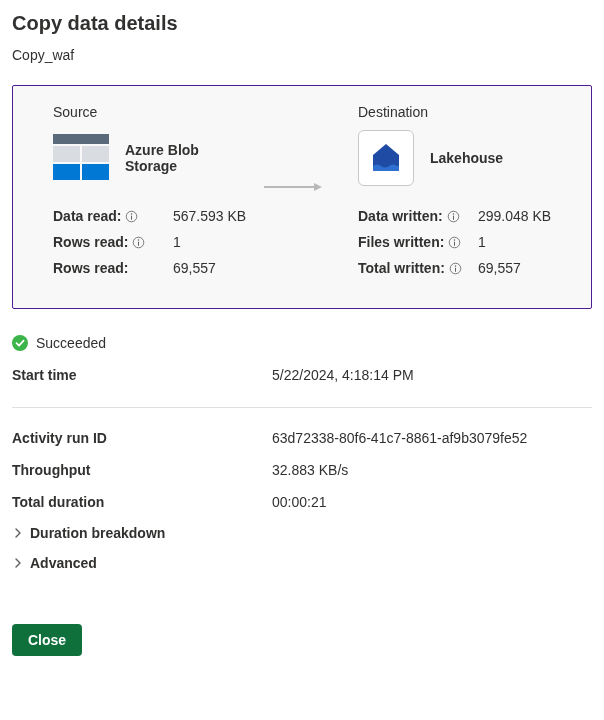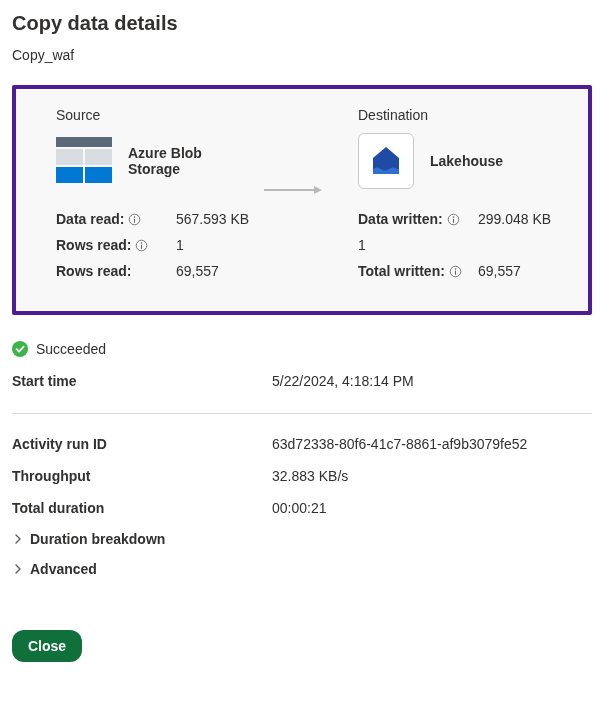--- a/index.html
+++ b/index.html
@@ -16,21 +16,21 @@
     font-weight: 600;
     margin-bottom: 12px;
   }
   .subtitle {
     font-size: 14px;
     color: #323130;
     margin-bottom: 22px;
   }
   .summary-box {
     background: #f8f8f8;
-    border: 4px solid #4c1d95;
+    border: 1px solid #4c1d95;
     border-radius: 2px;
     padding: 18px 32px 22px 40px;
     display: flex;
     gap: 40px;
   }
   .col {
     flex: 1;
   }
   .col-title {
     font-size: 14px;
@@ -131,21 +131,21 @@
     display: inline-flex;
     align-items: center;
     justify-content: center;
     color: #605e5c;
   }
   .close-button {
     margin-top: 40px;
     background: #0f703b;
     color: #ffffff;
     border: none;
-    border-radius: 12px;
+    border-radius: 4px;
     padding: 8px 16px;
     font-size: 14px;
     font-weight: 600;
     cursor: pointer;
   }
   .lakehouse-frame {
     width: 56px;
     height: 56px;
     border: 1px solid #c8c8c8;
     border-radius: 6px;
@@ -243,20 +243,30 @@
             <svg width="13" height="13" viewBox="0 0 16 16">
                 <circle cx="8" cy="8" r="6.5" fill="none" stroke="#605e5c" stroke-width="1"></circle>
                 <circle cx="8" cy="5" r="0.9" fill="#605e5c"></circle>
                 <rect x="7.4" y="7" width="1.2" height="5" fill="#605e5c"></rect>
               </svg>
           </span>
         </span>
         <span class="stat-value">299.048 KB</span>
       </div>
       <div class="stat-row">
+        <span class="stat-label">
+          <span>Files written:</span>
+          <span class="info-icon">
+            <svg width="13" height="13" viewBox="0 0 16 16">
+                <circle cx="8" cy="8" r="6.5" fill="none" stroke="#605e5c" stroke-width="1"></circle>
+                <circle cx="8" cy="5" r="0.9" fill="#605e5c"></circle>
+                <rect x="7.4" y="7" width="1.2" height="5" fill="#605e5c"></rect>
+              </svg>
+          </span>
+        </span>
         <span class="stat-value">1</span>
       </div>
       <div class="stat-row">
         <span class="stat-label">
           <span>Total written:</span>
           <span class="info-icon">
             <svg width="13" height="13" viewBox="0 0 16 16">
                 <circle cx="8" cy="8" r="6.5" fill="none" stroke="#605e5c" stroke-width="1"></circle>
                 <circle cx="8" cy="5" r="0.9" fill="#605e5c"></circle>
                 <rect x="7.4" y="7" width="1.2" height="5" fill="#605e5c"></rect>

